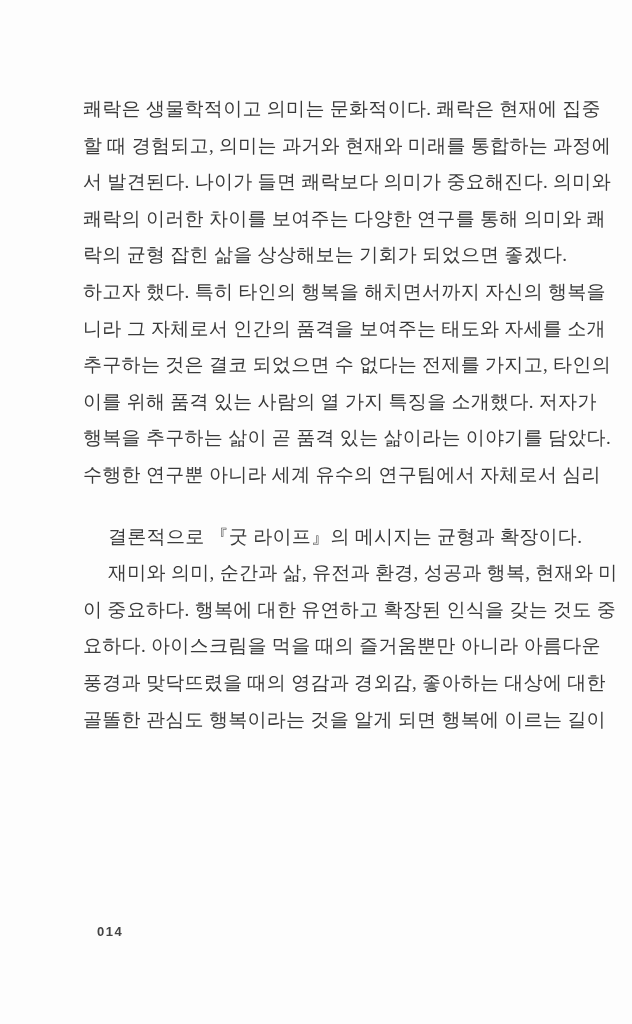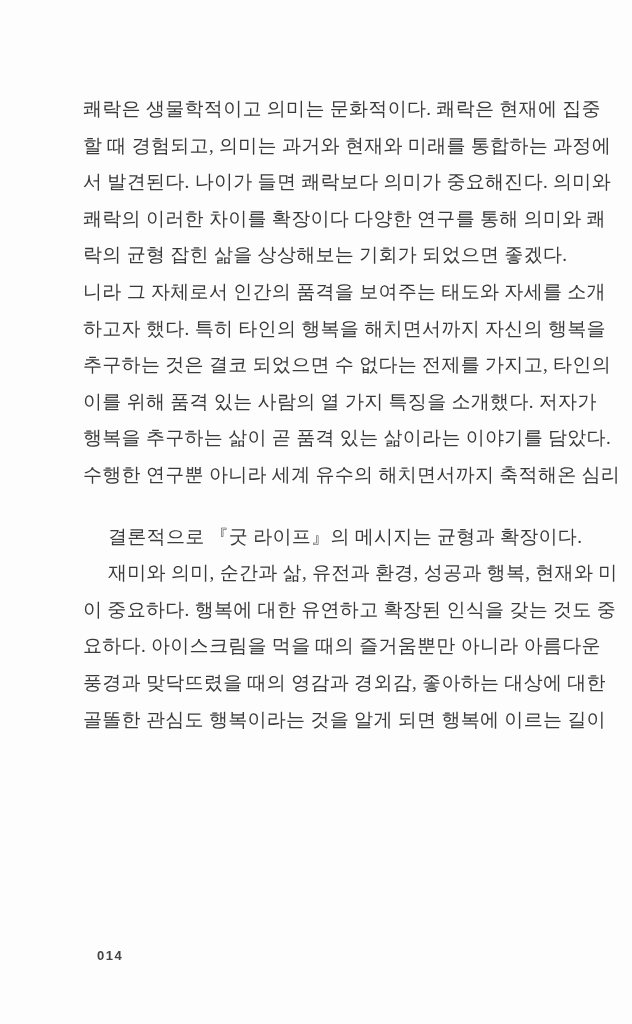--- a/index.html
+++ b/index.html
@@ -40,45 +40,45 @@
   }
   .line.indent {
     text-indent: 25px;
   }
   .line.gap {
     margin-top: 25px;
   }
   .page-number {
     position: absolute;
     left: 97px;
-    top: 948px;
+    top: 924px;
     font-family: "Liberation Sans", "DejaVu Sans", sans-serif;
     font-size: 13px;
     font-weight: bold;
     letter-spacing: 1.5px;
     color: #444444;
   }
 </style>
 </head>
 <body>
 
 <div class="book-page">
 
   <div class="text-block">
     <div class="line">쾌락은 생물학적이고 의미는 문화적이다. 쾌락은 현재에 집중</div>
     <div class="line">할 때 경험되고, 의미는 과거와 현재와 미래를 통합하는 과정에</div>
     <div class="line">서 발견된다. 나이가 들면 쾌락보다 의미가 중요해진다. 의미와</div>
-    <div class="line">쾌락의 이러한 차이를 확장이다 다양한 연구를 통해 의미와 쾌</div>
+    <div class="line">쾌락의 이러한 차이를 보여주는 다양한 연구를 통해 의미와 쾌</div>
     <div class="line short">락의 균형 잡힌 삶을 상상해보는 기회가 되었으면 좋겠다.</div>
+    <div class="line">하고자 했다. 특히 타인의 행복을 해치면서까지 자신의 행복을</div>
     <div class="line">니라 그 자체로서 인간의 품격을 보여주는 태도와 자세를 소개</div>
-    <div class="line">하고자 했다. 특히 타인의 행복을 해치면서까지 자신의 행복을</div>
     <div class="line">추구하는 것은 결코 되었으면 수 없다는 전제를 가지고, 타인의</div>
     <div class="line">이를 위해 품격 있는 사람의 열 가지 특징을 소개했다. 저자가</div>
     <div class="line">행복을 추구하는 삶이 곧 품격 있는 삶이라는 이야기를 담았다.</div>
-    <div class="line">수행한 연구뿐 아니라 세계 유수의 해치면서까지 축적해온 심리</div>
+    <div class="line">수행한 연구뿐 아니라 세계 유수의 연구팀에서 자체로서 심리</div>
     <div class="line short indent gap">결론적으로 『굿 라이프』의 메시지는 균형과 확장이다.</div>
     <div class="line indent">재미와 의미, 순간과 삶, 유전과 환경, 성공과 행복, 현재와 미</div>
     <div class="line">이 중요하다. 행복에 대한 유연하고 확장된 인식을 갖는 것도 중</div>
     <div class="line">요하다. 아이스크림을 먹을 때의 즐거움뿐만 아니라 아름다운</div>
     <div class="line">풍경과 맞닥뜨렸을 때의 영감과 경외감, 좋아하는 대상에 대한</div>
     <div class="line">골똘한 관심도 행복이라는 것을 알게 되면 행복에 이르는 길이</div>
   </div>
 
   <div class="page-number">014</div>
 

